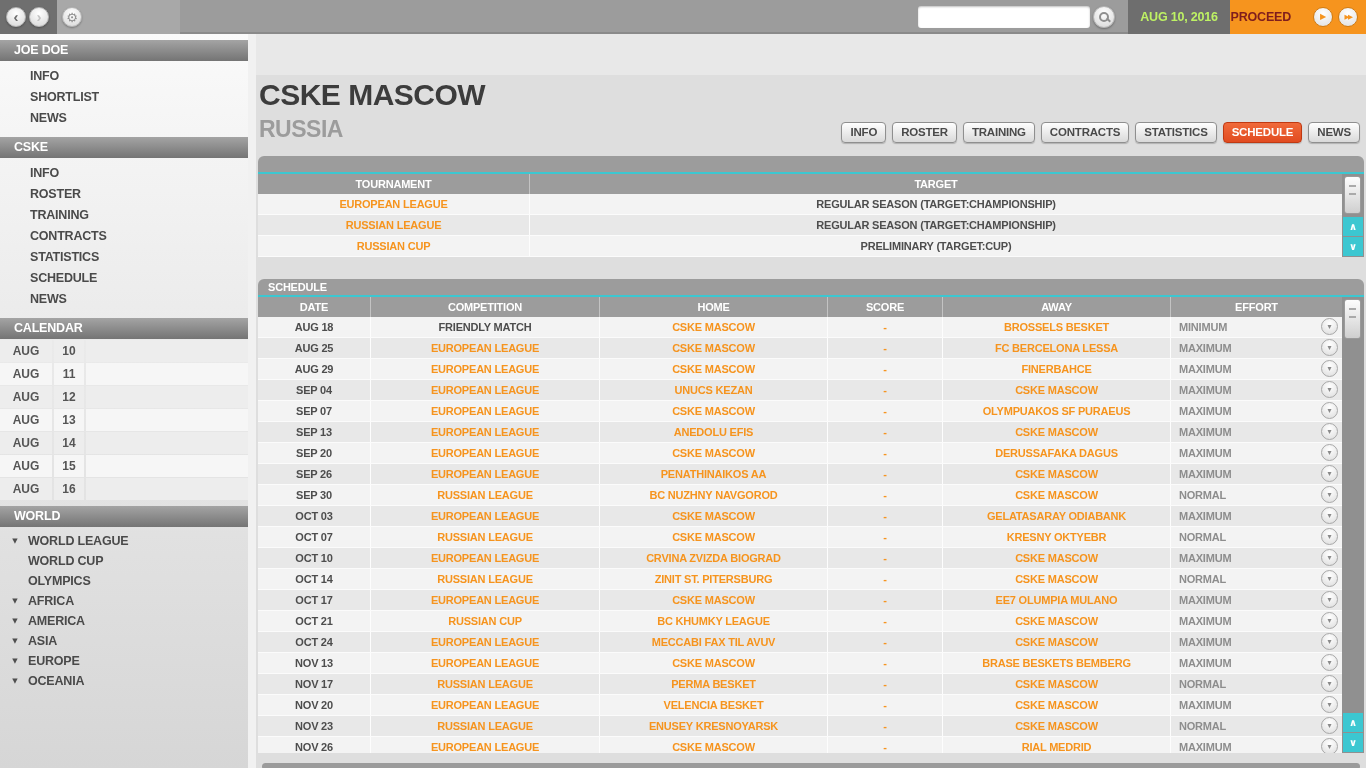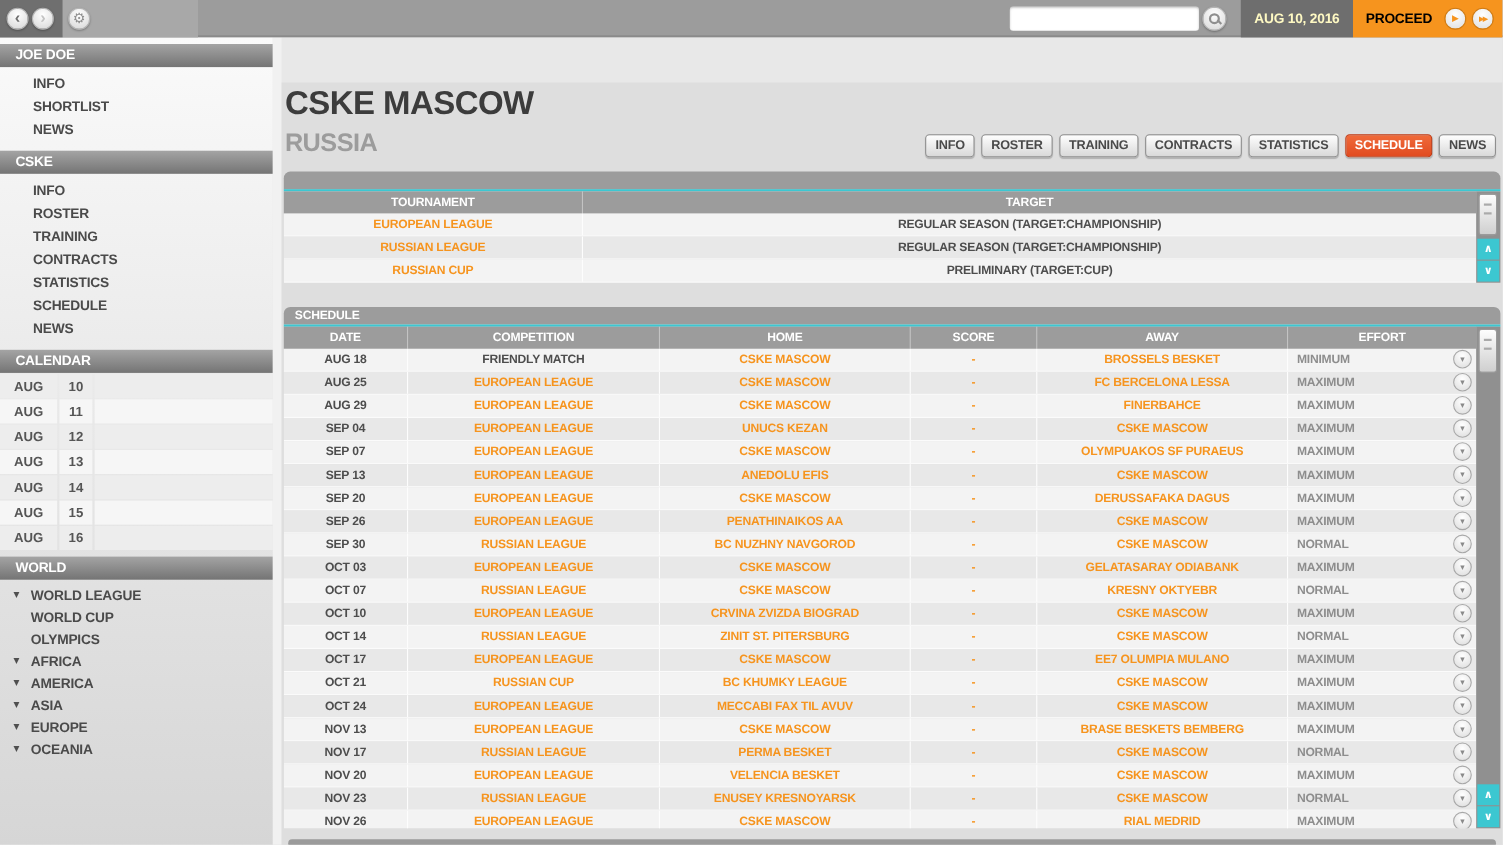--- a/index.html
+++ b/index.html
@@ -22,26 +22,26 @@
   .chev.dim { color:#c3c3c3; }
   .gear-glyph { font-family:"DejaVu Sans", sans-serif; font-size:13px; color:#8f8f8f; line-height:1; }
   .search { position:absolute; left:918px; top:6px; width:172px; height:22px; border:none;
     border-radius:3px; background:#ffffff; padding:0 8px; font-size:12px; color:#444;
     box-shadow:inset 0 1px 2px rgba(0,0,0,.25); outline:none; }
   .search-btn { position:absolute; left:1093px; top:6px; width:22px; height:22px; }
   .mag { position:relative; width:10px; height:10px; border:2px solid #8f8f8f; border-radius:50%; display:block; }
   .mag::after { content:""; position:absolute; width:5px; height:2px; background:#8f8f8f;
     transform:rotate(45deg); right:-4px; bottom:-1px; }
   .date-panel { position:absolute; left:1128px; top:0; width:102px; height:34px; background:#6e6e6e;
-    color:#fef9c3; font-weight:bold; font-size:12.5px; display:flex; align-items:center;
+    color:#bef264; font-weight:bold; font-size:12.5px; display:flex; align-items:center;
     justify-content:center; letter-spacing:-0.2px; }
   .proceed { position:absolute; left:1230px; top:0; width:136px; height:34px; background:#f6941e;
     display:flex; align-items:center; justify-content:flex-end; gap:5px; padding-right:8px;
     cursor:pointer; }
-  .proceed-label { color:#000000; font-weight:bold; font-size:12.5px; letter-spacing:-0.2px; margin-right:6px; }
+  .proceed-label { color:#7f1d1d; font-weight:bold; font-size:12.5px; letter-spacing:-0.2px; margin-right:17px; }
   .pcircle { width:20px; height:20px; border-radius:50%;
     background:radial-gradient(circle at 50% 30%, #ffffff, #dedede);
     border:1px solid #d07c15; display:flex; align-items:center; justify-content:center; cursor:pointer; }
   .tri { font-family:"DejaVu Sans", sans-serif; color:#f6941e; font-size:8px; line-height:1; }
   .tri.sm { font-size:6.5px; letter-spacing:-1.5px; }
 
   
   .sidebar { position:absolute; left:0; top:34px; width:248px; height:734px;
     background:linear-gradient(180deg, #fafafa 0%, #e9e9e9 45%, #d6d6d6 100%); }
   .divider-strip { position:absolute; left:248px; top:34px; width:8px; height:734px; background:#f1f1f1; }

